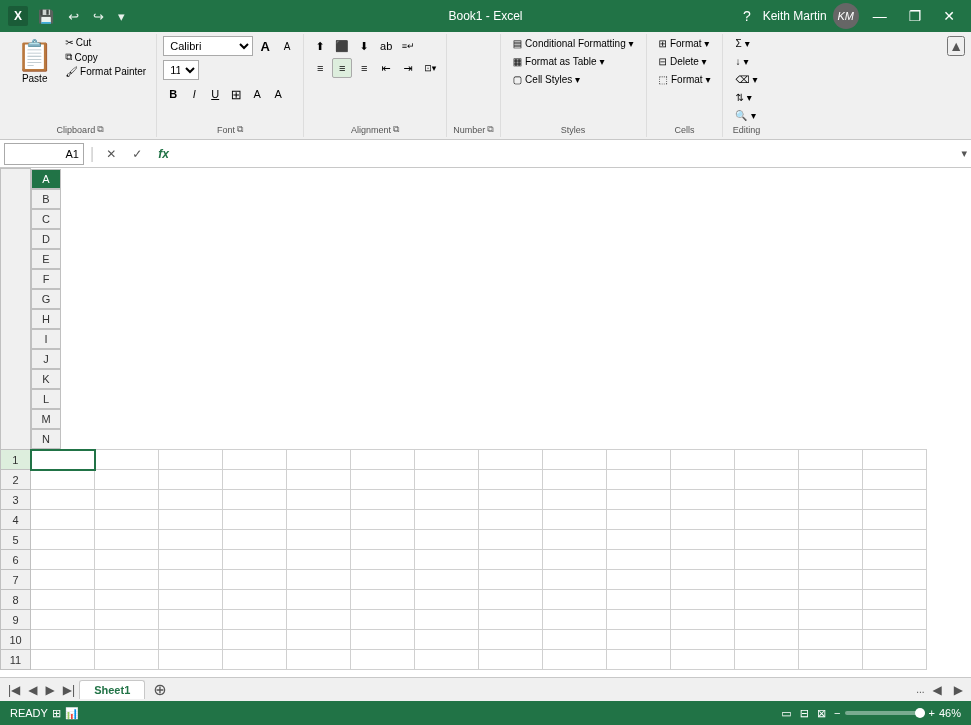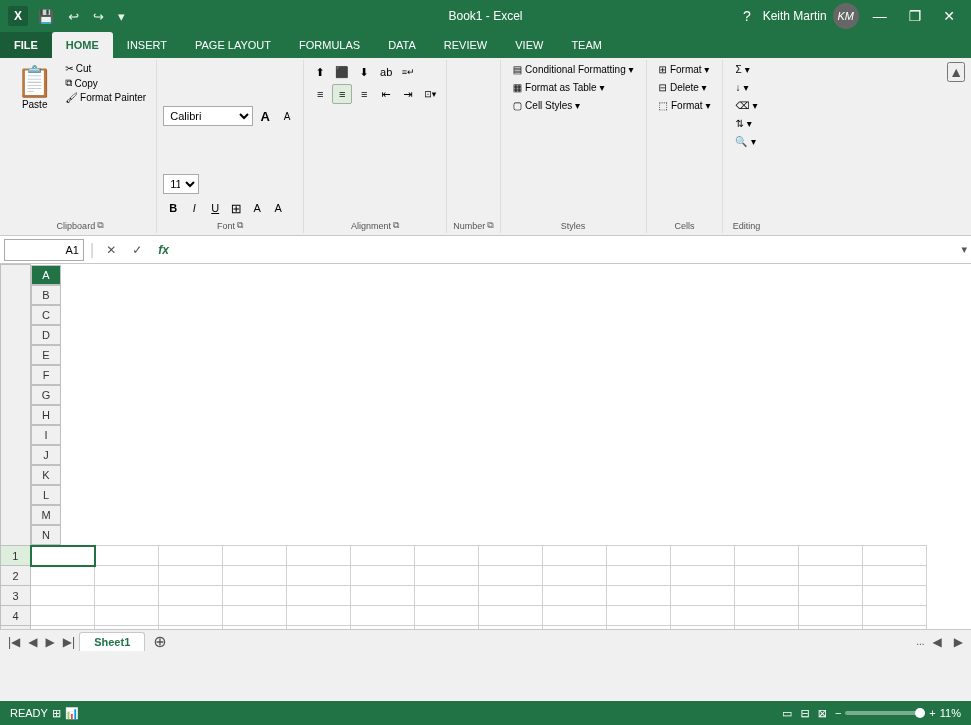--- a/index.html
+++ b/index.html
@@ -95,21 +95,21 @@
       flex-direction: column;
       align-items: center;
       cursor: pointer;
       padding: 2px 6px;
       border-radius: 3px;
     }
     .small-btns-col { display: flex; flex-direction: column; gap: 1px; }
     .small-btn { font-size: 10px; padding: 1px 4px; cursor: pointer; border-radius: 2px; display: flex; align-items: center; gap: 2px; }
 
     
-    .font-row { display: flex; align-items: center; gap: 2px; margin-bottom: 2px; margin-top: 44px; }
+    .font-row { display: flex; align-items: center; gap: 2px; margin-bottom: 2px; }
     .font-select { width: 90px; height: 20px; font-size: 11px; border: 1px solid #aaa; background: white; padding: 0 2px; }
     .font-size-select { width: 36px; height: 20px; font-size: 11px; border: 1px solid #aaa; background: white; padding: 0 2px; }
     .icon-btn { width: 20px; height: 20px; display: flex; align-items: center; justify-content: center; cursor: pointer; border-radius: 2px; font-size: 11px; border: 1px solid transparent; }
     .font-style-row { display: flex; align-items: center; gap: 1px; }
     .b-btn { font-weight: bold; }
     .i-btn { font-style: italic; }
     .u-btn { text-decoration: underline; }
 
     
     .number-format-select { width: 88px; height: 20px; font-size: 10px; border: 1px solid #aaa; background: white; padding: 0 2px; }
@@ -228,21 +228,20 @@
     
     #status-bar {
       background: #217346;
       height: 24px;
       display: flex;
       align-items: center;
       padding: 0 10px;
       color: white;
       font-size: 11px;
       justify-content: space-between;
-      margin-top: 48px;
     }
     .status-left { display: flex; align-items: center; gap: 4px; }
     .status-right { display: flex; align-items: center; gap: 8px; }
     .zoom-control { display: flex; align-items: center; gap: 4px; }
     .zoom-slider { width: 80px; height: 4px; background: rgba(255,255,255,0.4); border-radius: 2px; position: relative; cursor: pointer; }
     .zoom-thumb { width: 10px; height: 10px; background: white; border-radius: 50%; position: absolute; top: -3px; right: 0; }
 
     
     #ribbon-collapse { position: absolute; right: 6px; top: 4px; cursor: pointer; color: #555; font-size: 14px; }
 
@@ -279,31 +278,20 @@
       <div class="user-info">
         <span>Keith Martin</span>
         <div class="avatar">KM</div>
       </div>
       <button class="win-btn">—</button>
       <button class="win-btn">❐</button>
       <button class="win-btn close">✕</button>
     </div>
   </div>
 
-  <div id="ribbon-tabs">
-    <button class="ribbon-tab file-tab">FILE</button>
-    <button class="ribbon-tab active">HOME</button>
-    <button class="ribbon-tab">INSERT</button>
-    <button class="ribbon-tab">PAGE LAYOUT</button>
-    <button class="ribbon-tab">FORMULAS</button>
-    <button class="ribbon-tab">DATA</button>
-    <button class="ribbon-tab">REVIEW</button>
-    <button class="ribbon-tab">VIEW</button>
-    <button class="ribbon-tab">TEAM</button>
-  </div>
 
   <div id="ribbon">
 
     <div class="ribbon-group">
       <div class="ribbon-group-content">
         <div class="paste-btn">
           <span style="font-size:30px;color:#217346;">📋</span>
           <span style="font-size:10px;">Paste</span>
         </div>
         <div class="small-btns-col">
@@ -724,18 +712,18 @@
     <div class="status-right">
       <span>▭</span>
       <span>⊟</span>
       <span>⊠</span>
       <div class="zoom-control">
         <span>−</span>
         <div class="zoom-slider">
           <div class="zoom-thumb"></div>
         </div>
         <span>+</span>
-        <span>11%</span>
+        <span>46%</span>
       </div>
     </div>
   </div>
 
 </div>
 
 </body></html>

